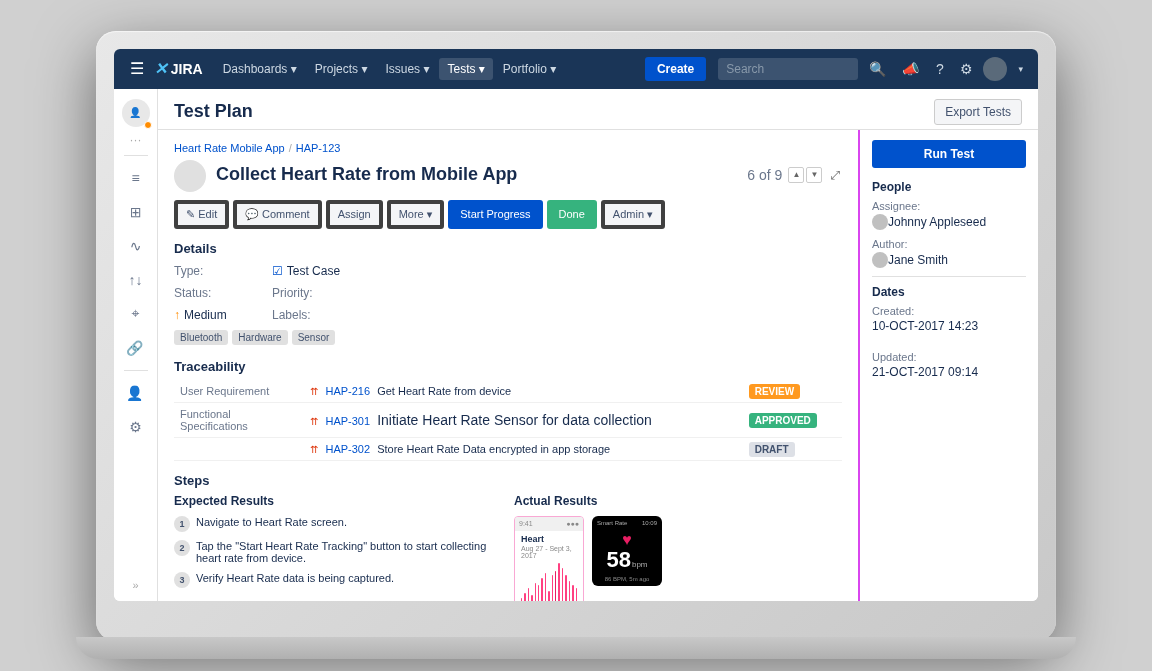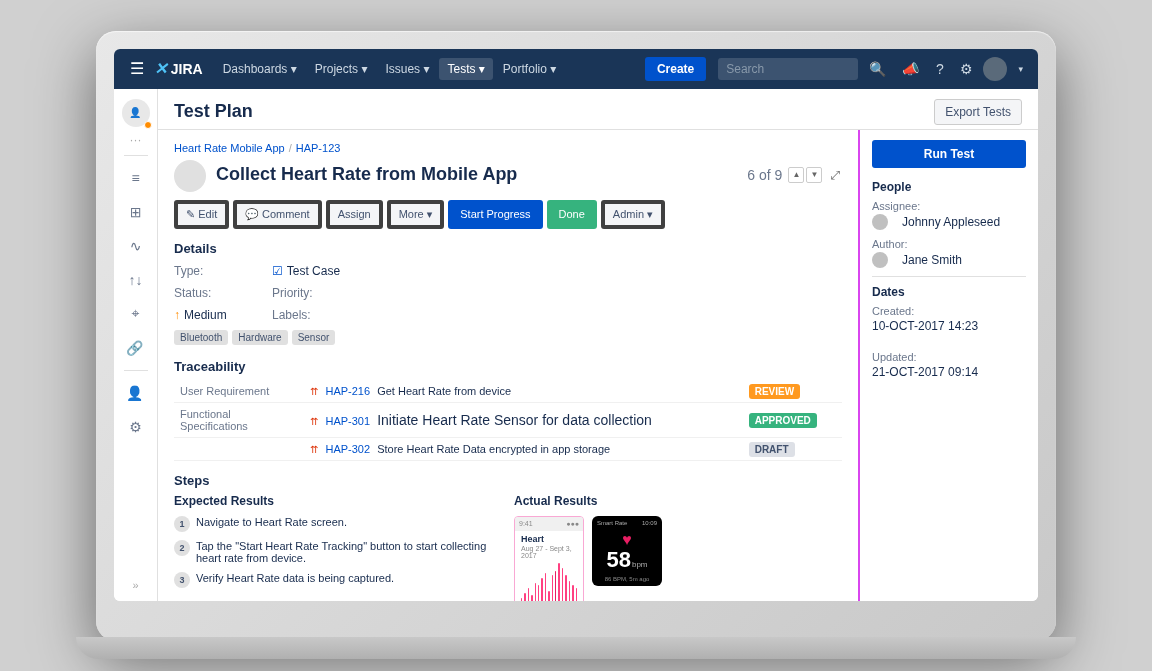--- a/index.html
+++ b/index.html
@@ -556,21 +556,21 @@
       font-size: 11px;
       color: #6b778c;
       margin-bottom: 2px;
     }
     .sidebar-field-value {
       font-size: 12px;
       color: #172b4d;
       margin-bottom: 8px;
       display: flex;
       align-items: center;
-      gap: 14px;
+      gap: 0;
     }
     .person-avatar {
       width: 16px;
       height: 16px;
       border-radius: 50%;
       background: #c0c0c0;
       flex-shrink: 0;
     }
     .sidebar-divider-h {
       height: 1px;

